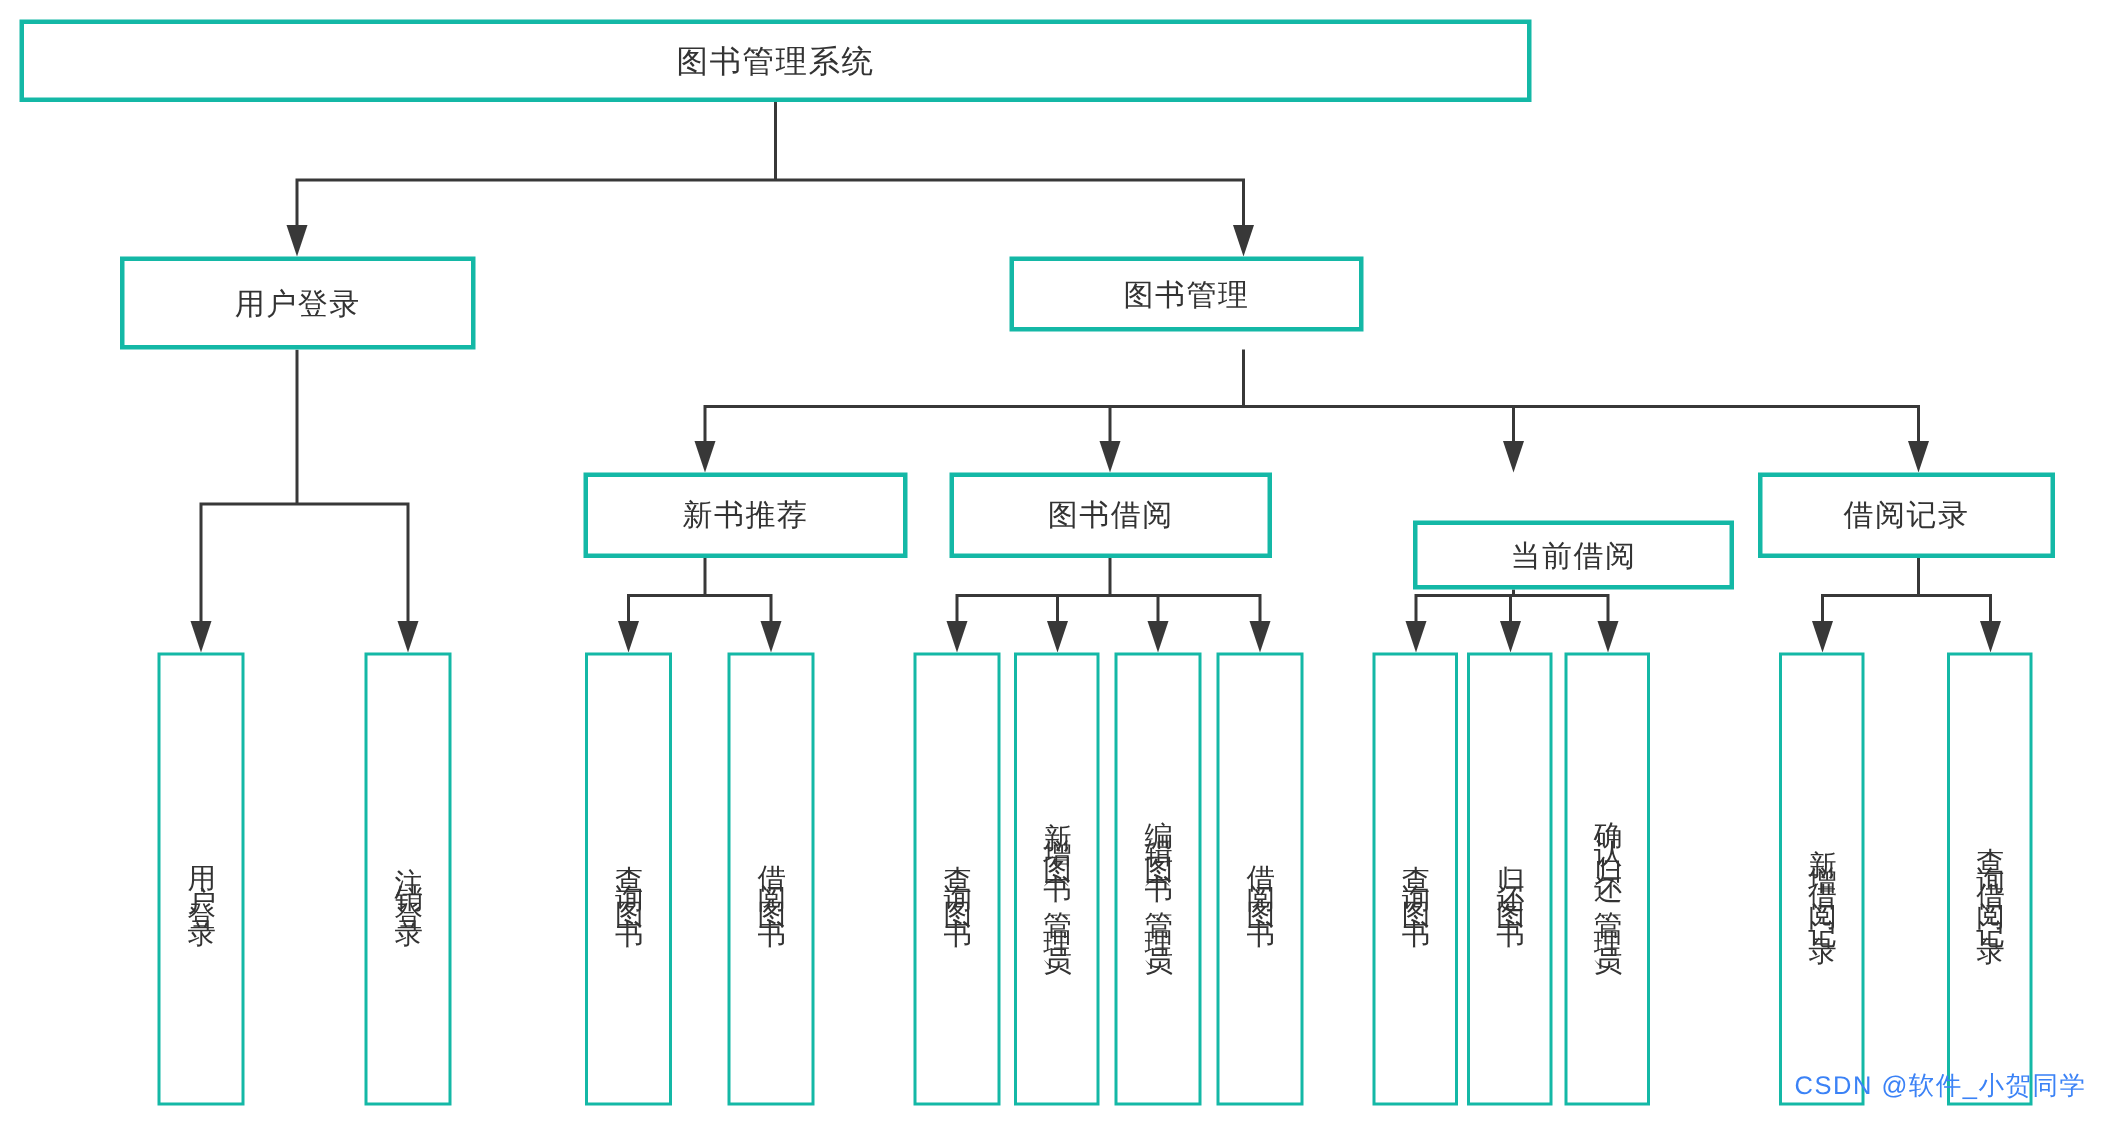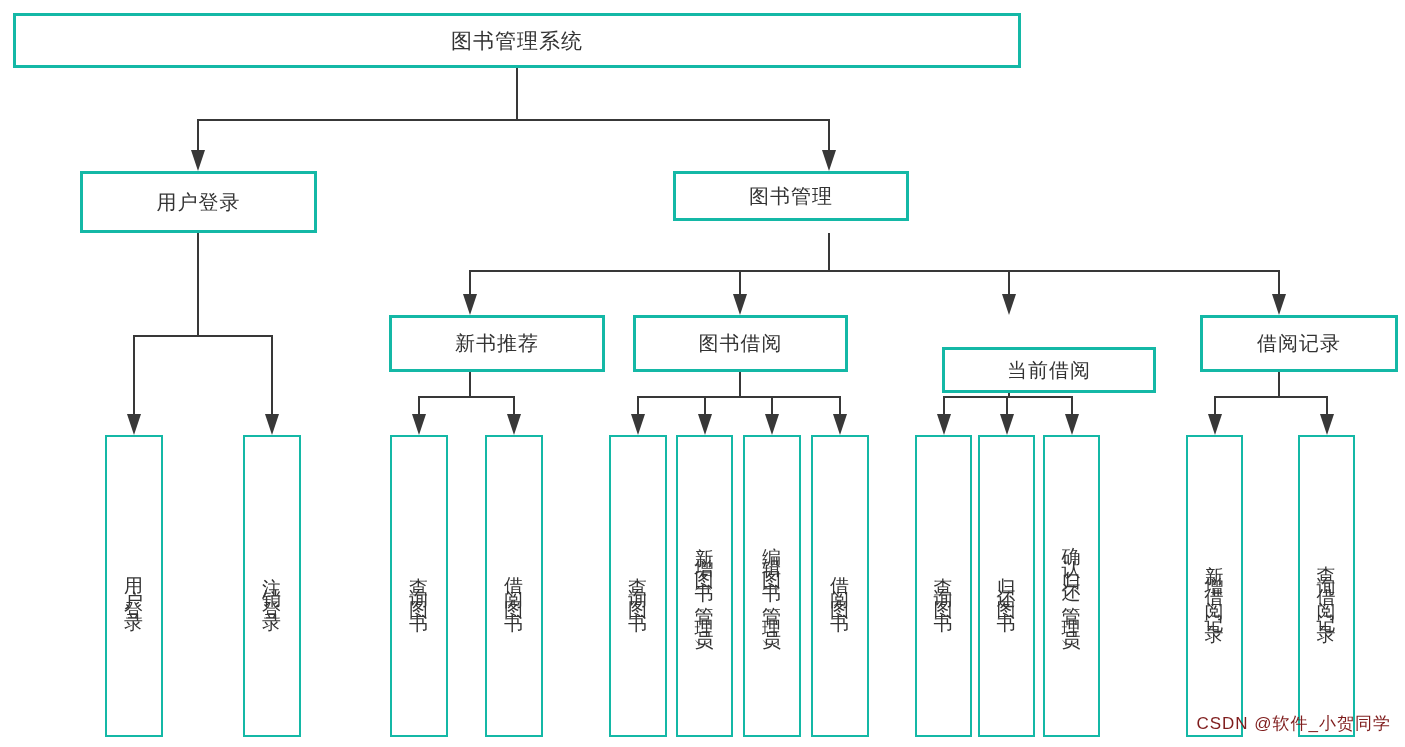--- a/index.html
+++ b/index.html
@@ -47,21 +47,21 @@
   }
   
   .n-root { left: 13px;  top: 13px;  width: 1008px; height: 55px; }
   
   .n-userlogin { left: 80px;  top: 171px; width: 237px; height: 62px; }
   .n-bookmgmt  { left: 673px; top: 171px; width: 236px; height: 50px; }
   
   .n-newbook  { left: 362px;  top: 315px; width: 216px; height: 57px; margin-left: 27px; }
   .n-borrow   { left: 633px;  top: 315px; width: 215px; height: 57px; }
   .n-current  { left: 942px;  top: 315px; width: 214px; height: 46px; margin-top: 32px; }
-  .n-record   { left: 1172px; top: 315px; width: 198px; height: 57px; margin-left: 28px; }
+  .n-record   { left: 1172px; top: 315px; width: 198px; height: 57px; }
   
   .leaf { top: 435px; height: 302px; width: 58px; }
   .n-a1 { left: 105px; }
   .n-a2 { left: 243px; }
   .n-b1 { left: 390px; }
   .n-b2 { left: 485px; }
   .n-c1 { left: 609px; }
   .n-c2 { left: 676px; width: 57px; }
   .n-c3 { left: 743px; }
   .n-c4 { left: 811px; }
@@ -69,21 +69,21 @@
   .n-d2 { left: 978px; width: 57px; }
   .n-d3 { left: 1043px; width: 57px; }
   .n-e1 { left: 1186px; width: 57px; }
   .n-e2 { left: 1298px; width: 57px; }
   #watermark {
     position: absolute;
     right: 14px;
     top: 712px;
     z-index: 3;
     font-size: 17px;
-    color: #7f1d1d;
+    color: #3b82f6;
     letter-spacing: 1px;
     white-space: nowrap;
   }
 </style>
 </head>
 <body>
 
 <div id="canvas">
 
   <svg id="connectors" viewBox="0 0 1405 747" xmlns="http://www.w3.org/2000/svg">

